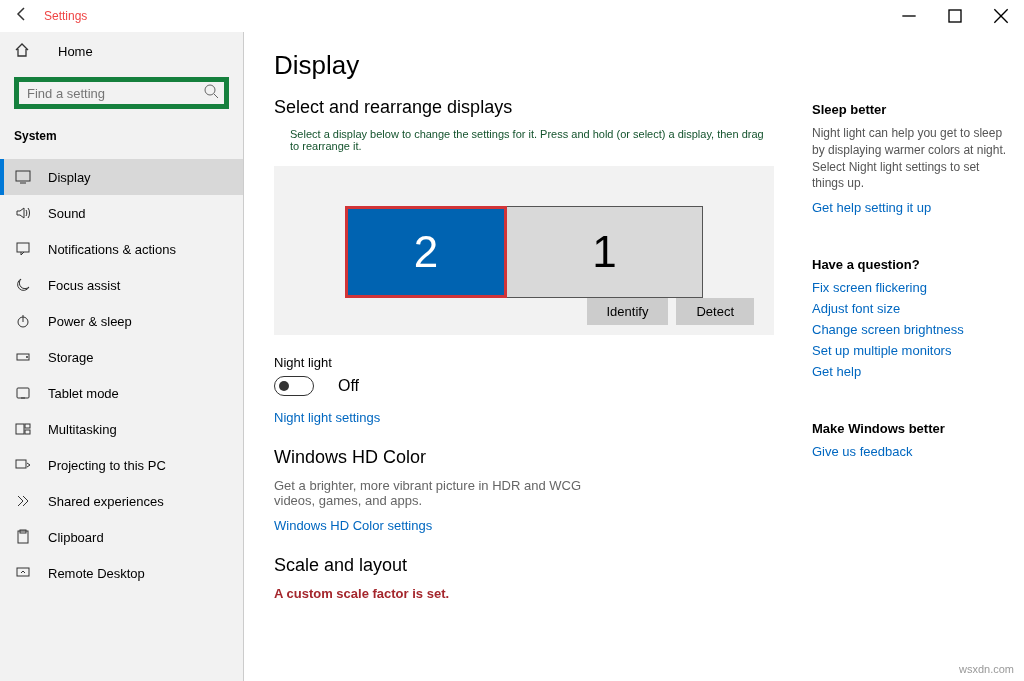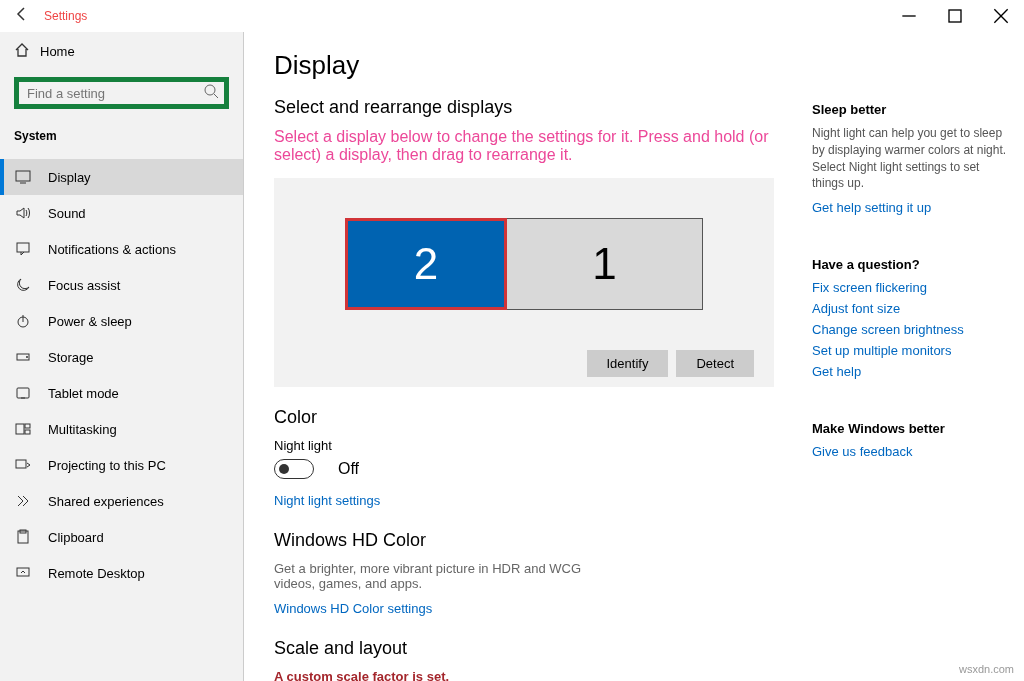--- a/index.html
+++ b/index.html
@@ -4,40 +4,40 @@
 <style>
 * { margin: 0; padding: 0; box-sizing: border-box; font-family: "Segoe UI", Arial, sans-serif; }
 body { width: 1024px; height: 681px; background: #fff; overflow: hidden; position: relative; }
 .titlebar { height: 32px; display: flex; align-items: center; justify-content: space-between; background: #fff; }
 .titlebar-left { display: flex; align-items: center; gap: 14px; padding-left: 14px; }
 .titlebar-title { font-size: 12px; color: #ef4444; }
 .win-controls { display: flex; }
 .win-btn { width: 46px; height: 32px; display: flex; align-items: center; justify-content: center; font-size: 11px; }
 .app-body { display: flex; height: calc(681px - 32px); }
 .sidebar { width: 244px; background: #f2f2f2; border-right: 1px solid #ccc; display: flex; flex-direction: column; }
-.home-row { display: flex; align-items: center; gap: 10px; padding: 10px 14px; font-size: 13px; }
+.home-row { display: flex; align-items: center; gap: 28px; padding: 10px 14px; font-size: 13px; }
 .search { margin: 6px 14px 12px; border: 5px solid #15803d; height: 32px; display: flex; align-items: center; padding: 0 8px; }
 .search input { border: none; background: transparent; outline: none; flex: 1; font-size: 13px; color: #666; }
 .section-label { padding: 8px 14px; font-size: 12px; font-weight: 600; }
 .nav { list-style: none; margin-top: 8px; }
 .nav li { display: flex; align-items: center; gap: 16px; padding: 10px 14px 10px 14px; font-size: 13px; position: relative; cursor: default; }
 .nav li.active { background: #d8d8d8; }
 .nav li.active::before { content: ""; position: absolute; left: 0; top: 0; bottom: 0; width: 4px; background: #0078d7; }
 .nav .ico { width: 18px; display: inline-flex; justify-content: center; color: #333; }
 .main { flex: 1; display: flex; overflow: hidden; }
 .content { flex: 1; padding: 18px 30px; overflow-y: auto; }
 .content h1 { font-size: 26px; font-weight: 400; margin-bottom: 16px; }
 .content h2 { font-size: 18px; font-weight: 400; margin: 12px 0 10px; }
-.content .sub { font-size: 16px; color: #ec4899; margin-bottom: 14px; }
+.content .sub { font-size: 11px; color: #14532d; margin-bottom: 14px; margin-left: 16px; }
 .arrange-box { background: #f2f2f2; padding: 40px 20px 10px; margin-bottom: 20px; }
 .displays { display: flex; justify-content: center; align-items: center; }
 .monitor { height: 92px; display: flex; align-items: center; justify-content: center; font-size: 44px; font-weight: 300; }
 .mon2 { width: 162px; background: #0063b1; color: #fff; border: 3px solid #d13438; }
 .mon1 { width: 196px; background: #d9d9d9; color: #000; border: 1px solid #555; border-left: none; }
-.arrange-btns { display: flex; gap: 8px; justify-content: flex-end; margin-top: 40px; }
+.arrange-btns { display: flex; gap: 8px; justify-content: flex-end; }
 .btn { background: #ccc; border: none; padding: 6px 20px; font-size: 13px; }
 .field-label { font-size: 13px; margin-bottom: 6px; }
 .toggle-row { display: flex; align-items: center; gap: 24px; margin-bottom: 10px; }
 .toggle { width: 40px; height: 20px; border: 1px solid #333; border-radius: 10px; position: relative; }
 .toggle::after { content: ""; position: absolute; width: 10px; height: 10px; border-radius: 50%; background: #333; left: 4px; top: 4px; }
 .link { color: #0067c0; font-size: 13px; cursor: pointer; display: inline-block; margin: 4px 0; }
 .muted { color: #666; font-size: 13px; margin: 6px 0; max-width: 340px; }
 .warn { color: #a4262c; font-size: 13px; margin-top: 6px; font-weight: bold; }
 .right-pane { width: 220px; padding: 60px 16px 16px 8px; font-size: 13px; }
 .right-pane h3 { font-size: 13px; font-weight: 600; margin-bottom: 8px; margin-top: 10px; }
@@ -212,21 +212,20 @@
         <div class="displays">
           <div class="monitor mon2">2</div>
           <div class="monitor mon1">1</div>
         </div>
         <div class="arrange-btns">
           <button class="btn">Identify</button>
           <button class="btn">Detect</button>
         </div>
       </div>
 
-      <h2>Color</h2>
       <div class="field-label">Night light</div>
       <div class="toggle-row">
         <div class="toggle"></div>
         <span>Off</span>
       </div>
       <span class="link">Night light settings</span>
 
       <h2 style="margin-top:18px">Windows HD Color</h2>
       <p class="muted">Get a brighter, more vibrant picture in HDR and WCG videos, games, and apps.</p>
       <span class="link">Windows HD Color settings</span>

